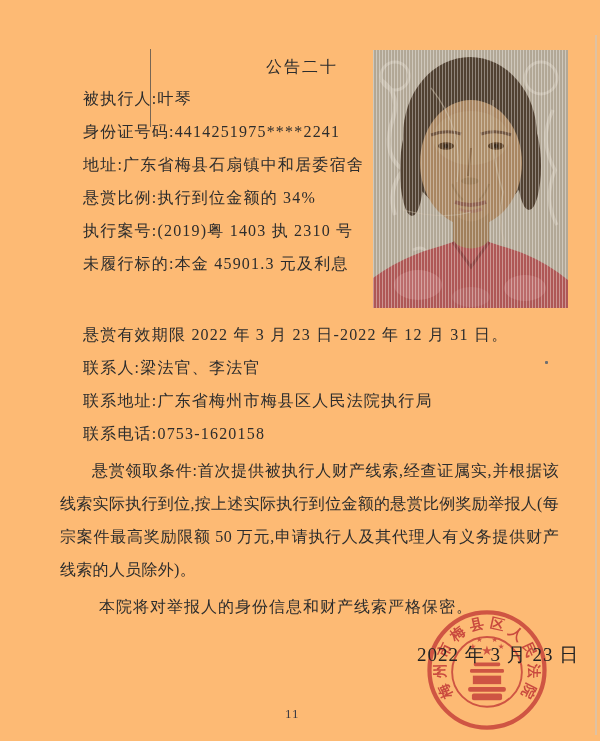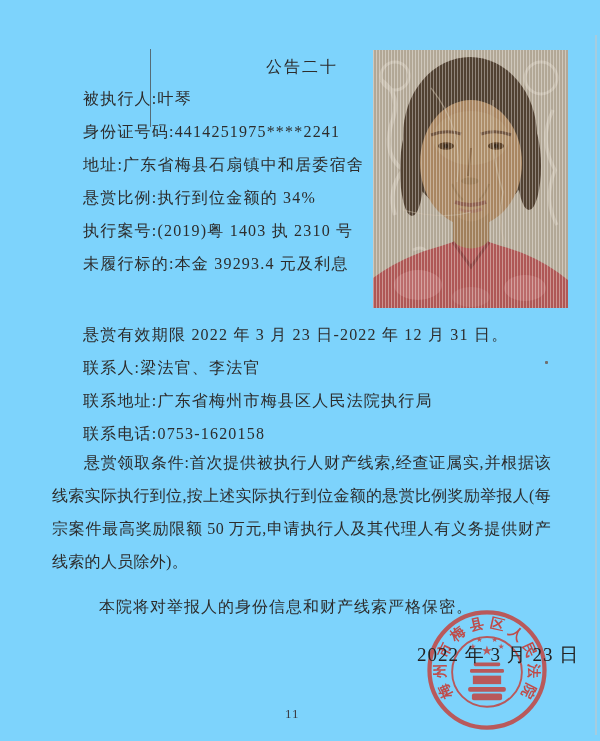--- a/index.html
+++ b/index.html
@@ -1,39 +1,39 @@
 <!DOCTYPE html>
 <html style="--seal-color: #c5403a;"><head>
 <meta charset="utf-8">
 <style>
   html, body { margin: 0; padding: 0; background: #e8e8e8; }
   .page {
     position: relative;
     width: 600px; height: 741px;
     margin: 0 auto;
-    background: #7dd3fc;
+    background: #fdba74;
     overflow: hidden;
     font-family: "Liberation Serif", "DejaVu Serif", serif;
     color: #2d2d2d;
   }
   .doc-title {
     position: absolute; left: 52px; top: 50px; width: 500px;
     text-align: center; font-size: 16px; line-height: 33px;
     letter-spacing: 2px; white-space: nowrap;
   }
   .info-block { position: absolute; left: 83px; top: 82px; }
   .contact-block { position: absolute; left: 83px; top: 318px; }
   .doc-line {
     height: 33px; line-height: 33px; font-size: 16px;
     letter-spacing: 1.2px; white-space: nowrap;
   }
   .reward-para {
     position: absolute; left: 52px; top: 446px; width: 499px;
     font-size: 16px; line-height: 33px; text-align: justify;
-    text-indent: 2em; letter-spacing: 0.3px; margin: 0;
+    text-indent: 2em; letter-spacing: 0.3px; margin: 8px;
   }
   .confidential-line {
     position: absolute; left: 52px; top: 575px; width: 499px;
     font-size: 16px; line-height: 33px; text-indent: 2em; margin: 15px;
     letter-spacing: 1px;
   }
   .date-line {
     position: absolute; left: 417px; top: 646px; z-index: 5;
     font-size: 19px; line-height: 18px; letter-spacing: 1px;
     color: #222; white-space: nowrap;
@@ -83,21 +83,21 @@
   <div class="scan-artifact-line"></div>
 
   <div class="doc-title">公告二十</div>
 
   <div class="info-block">
     <div class="doc-line">被执行人:叶琴</div>
     <div class="doc-line">身份证号码:4414251975****2241</div>
     <div class="doc-line">地址:广东省梅县石扇镇中和居委宿舍</div>
     <div class="doc-line">悬赏比例:执行到位金额的 34%</div>
     <div class="doc-line">执行案号:(2019)粤 1403 执 2310 号</div>
-    <div class="doc-line">未履行标的:本金 39293.4 元及利息</div>
+    <div class="doc-line">未履行标的:本金 45901.3 元及利息</div>
   </div>
 
   <div class="photo-frame">
     <svg viewBox="0 0 195 258" width="195" height="258">
       <rect width="195" height="258" fill="#b6ac9c"></rect>
       <g fill="none" stroke="#d8d1c3" opacity="0.65">
         <circle cx="22" cy="26" r="14" stroke-width="3"></circle>
         <circle cx="168" cy="28" r="16" stroke-width="3"></circle>
         <path d="M8,30 Q30,45 18,75 Q10,105 30,120 Q14,140 22,165" stroke-width="4"></path>
         <path d="M180,60 Q165,90 182,120 Q170,150 184,175" stroke-width="3.5"></path>

